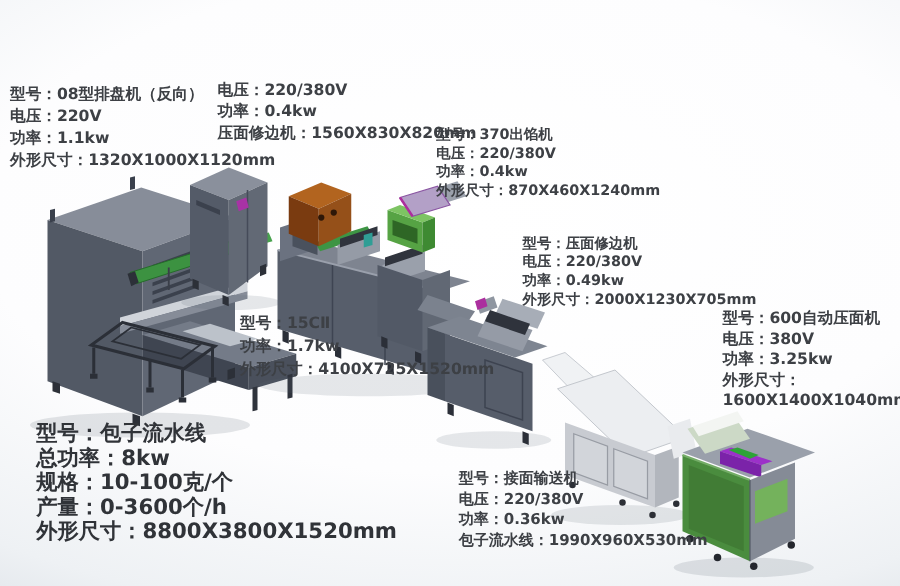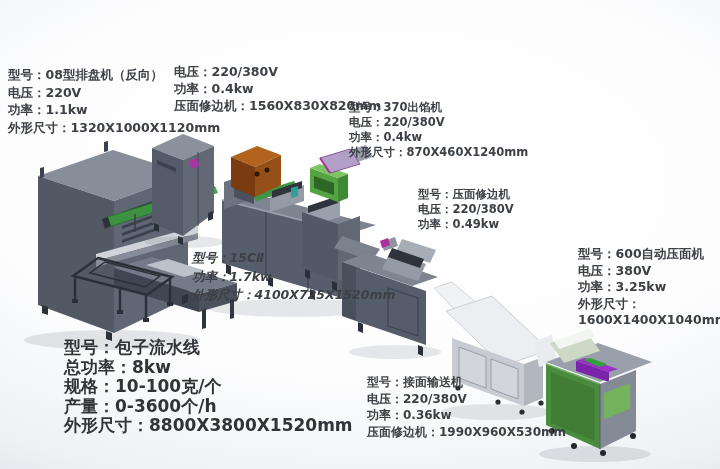--- a/index.html
+++ b/index.html
@@ -4,21 +4,21 @@
 <style>
   html,body{margin:0;padding:0;background:#e8eaee;}
   .stage{
     position:relative;width:720px;height:469px;overflow:hidden;
     font-family:"DejaVu Sans","Liberation Sans",sans-serif;
     background:radial-gradient(ellipse 120% 95% at 52% 38%, #ffffff 0%, #fdfdfe 45%, #eef1f4 72%, #ccd3db 100%);
   }
   .stage svg{position:absolute;left:0;top:0;}
   .spec{position:absolute;color:#3d4045;font-weight:600;z-index:5;}
   .spec .ln{white-space:nowrap;}
-  .summary{position:absolute;color:#303338;font-weight:700;z-index:5;margin-left:35px;}
+  .summary{position:absolute;color:#303338;font-weight:700;z-index:5;}
   .summary .ln{white-space:nowrap;}
 </style>
 </head>
 <body>
 
 <div class="stage">
 
   <svg width="720" height="469" viewBox="0 0 720 469">
 
     <g>
@@ -200,41 +200,42 @@
     <div class="ln">型号：370出馅机</div>
     <div class="ln">电压：220/380V</div>
     <div class="ln">功率：0.4kw</div>
     <div class="ln">外形尺寸：870X460X1240mm</div>
   </div>
 
   <div class="spec" style="left:418px;top:187px;font-size:11.5px;line-height:15px;">
     <div class="ln">型号：压面修边机</div>
     <div class="ln">电压：220/380V</div>
     <div class="ln">功率：0.49kw</div>
-  </div>
-
-  <div class="spec" style="left:192px;top:249px;font-size:12.5px;line-height:18.5px;font-style:italic;">
+    <div class="ln">外形尺寸：2000X1230X705mm</div>
+  </div>
+
+  <div class="spec" style="left:192px;top:249px;font-size:12.5px;line-height:18.5px;">
     <div class="ln">型号：15CⅡ</div>
     <div class="ln">功率：1.7kw</div>
     <div class="ln">外形尺寸：4100X725X1520mm</div>
   </div>
 
   <div class="spec" style="left:578px;top:246px;font-size:12.5px;line-height:16.5px;">
     <div class="ln">型号：600自动压面机</div>
     <div class="ln">电压：380V</div>
     <div class="ln">功率：3.25kw</div>
     <div class="ln">外形尺寸：</div>
     <div class="ln">1600X1400X1040mm</div>
   </div>
 
   <div class="spec" style="left:367px;top:374px;font-size:12px;line-height:16.5px;">
     <div class="ln">型号：接面输送机</div>
     <div class="ln">电压：220/380V</div>
     <div class="ln">功率：0.36kw</div>
-    <div class="ln">压面修边机：1990X960X530mm</div>
+    <div class="ln">包子流水线：1990X960X530mm</div>
   </div>
 
   <div class="summary" style="left:29px;top:338px;font-size:17px;line-height:19.5px;">
     <div class="ln">型号：包子流水线</div>
     <div class="ln">总功率：8kw</div>
     <div class="ln">规格：10-100克/个</div>
     <div class="ln">产量：0-3600个/h</div>
     <div class="ln">外形尺寸：8800X3800X1520mm</div>
   </div>
 

